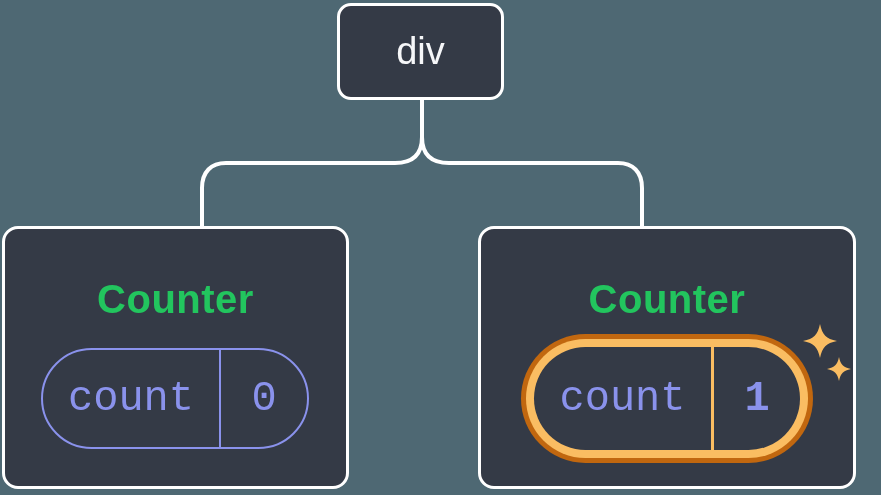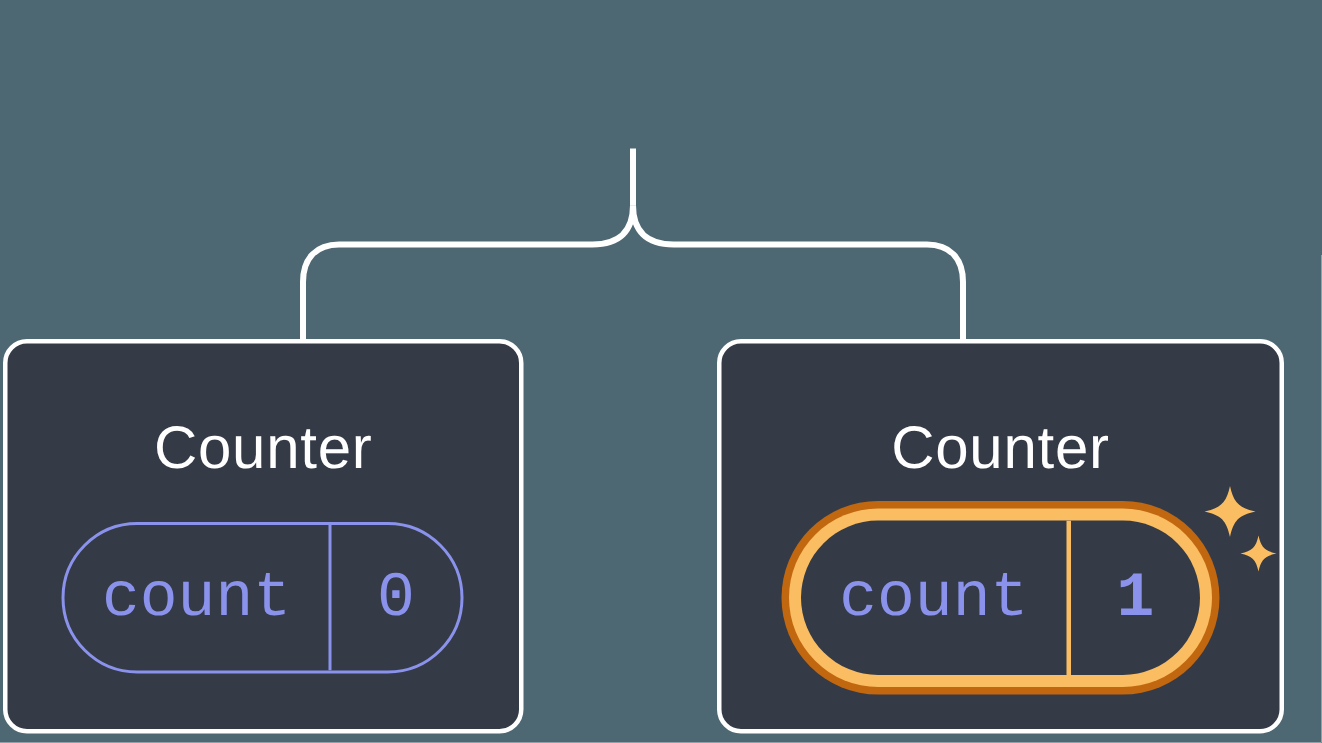--- a/index.html
+++ b/index.html
@@ -41,23 +41,23 @@
     border-radius: 16px;
   }
   .card-left  { left: 2px;   top: 226px; width: 347px; height: 263px; }
   .card-right { left: 478px; top: 226px; width: 378px; height: 263px; }
 
   .card-title {
     position: absolute;
     left: 0; right: 0;
     top: 48px;
     text-align: center;
-    color: #ffffff;
+    color: #22c55e;
     font-size: 40px;
-    font-weight: 400;
+    font-weight: 700;
     letter-spacing: 0.5px;
   }
 
   
   .state-pill {
     position: absolute;
     left: 36px; top: 119px;
     width: 268px; height: 101px;
     box-sizing: border-box;
     border: 2px solid #8A92EC;
@@ -127,20 +127,23 @@
 <body>
 
 <div class="stage">
 
   <svg class="connector-svg" viewBox="0 0 881 495" fill="none" xmlns="http://www.w3.org/2000/svg">
     <path d="M422,99 V137" stroke="#FFFFFF" stroke-width="4"></path>
     <path d="M422,137 C422,154 413,163 395,163 H226 C211,163 202,172 202,188 V227" stroke="#FFFFFF" stroke-width="4"></path>
     <path d="M422,137 C422,154 431,163 449,163 H618 C633,163 642,172 642,188 V227" stroke="#FFFFFF" stroke-width="4"></path>
   </svg>
 
+  <div class="node root-node">
+    <span>div</span>
+  </div>
 
   <div class="node card card-left">
     <div class="card-title">Counter</div>
     <div class="state-pill">
       <div class="state-key">
         <span class="pill-text">count</span>
       </div>
       <div class="state-value">
         <span class="pill-text">0</span>
       </div>

